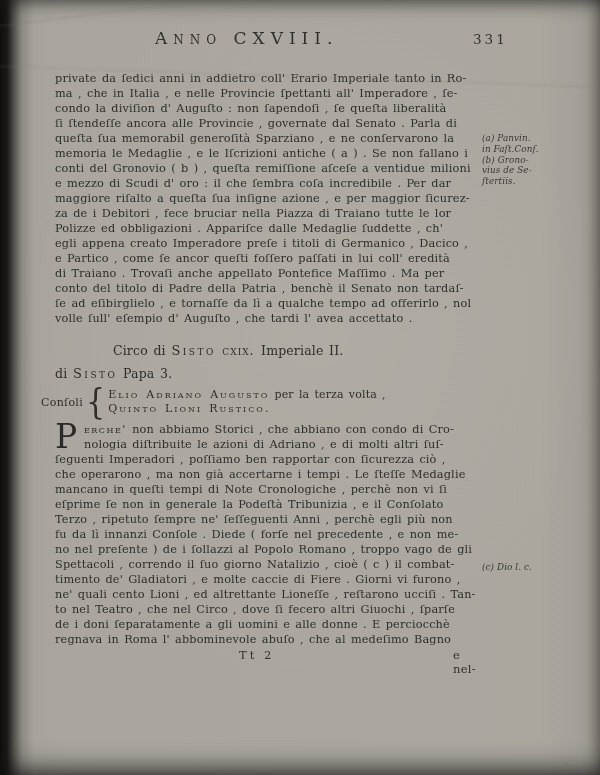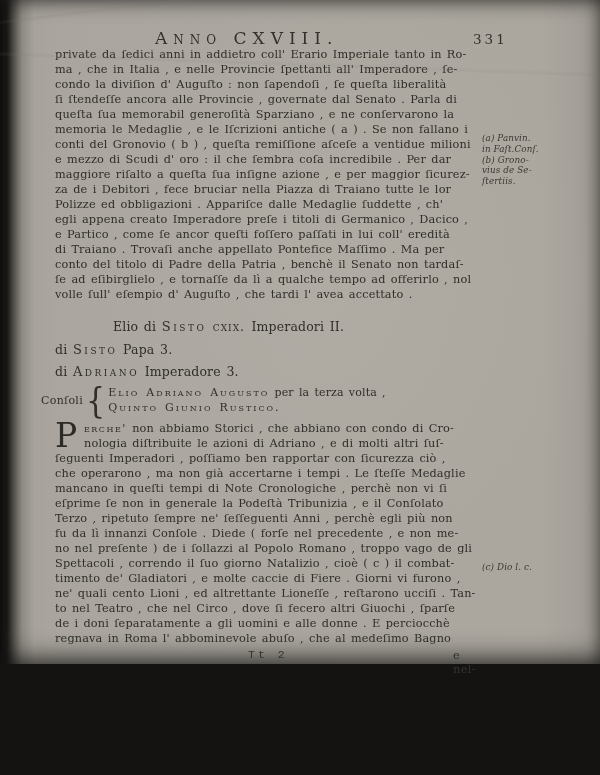--- a/index.html
+++ b/index.html
@@ -2,21 +2,21 @@
 <html><head>
 <meta charset="utf-8">
 <style>
   html,body{margin:0;padding:0;}
   body{
     width:600px;height:775px;overflow:hidden;
     background:#141312;
     font-family:"DejaVu Serif","Liberation Serif",serif;
   }
   .scan{
-    position:relative;width:600px;height:664px;
+    position:relative;width:600px;height:775px;
     background:
       radial-gradient(ellipse 420px 500px at 52% 42%, rgba(186,182,174,0.35), rgba(0,0,0,0) 70%),
       linear-gradient(90deg, #100f0e 0px, #1c1b19 7px, #55524d 14px, #8d8a83 22px, #a7a39c 34px, #aaa69f 60px, #aba79f 540px, #a39f98 585px, #9b978f 600px),
       #a7a39c;
     color:#2f2d2a;
   }
   .scan::before{
     content:"";position:absolute;inset:0;pointer-events:none;
     box-shadow:
       inset 0 12px 20px -12px rgba(25,24,22,0.85),
@@ -29,21 +29,21 @@
       linear-gradient(173deg, transparent 2.8%, rgba(120,116,109,0.5) 3%, transparent 3.4%),
       linear-gradient(2deg, transparent 88.7%, rgba(125,121,114,0.45) 89%, transparent 89.5%);
   }
   .running-head{position:absolute;top:28px;left:55px;width:424px;height:22px;}
   .head-title{
     position:absolute;left:100px;top:0;
     font-variant:small-caps;font-size:17px;letter-spacing:6px;color:#33312d;
   }
   .page-num{position:absolute;left:418px;top:3px;font-size:13.5px;letter-spacing:3px;color:#34322e;text-align:center;}
 
-  .textblock{position:absolute;top:47px;left:55px;width:426px;font-size:11.3px;line-height:15px;
+  .textblock{position:absolute;top:71px;left:55px;width:426px;font-size:11.3px;line-height:15px;
     letter-spacing:0.15px;word-spacing:1.5px;color:#302e2a;}
   .lines{white-space:pre-line;}
 
   .year-heading{margin-top:14px;line-height:22.5px;font-size:12.5px;}
   .yh-l1{margin-left:58px;}
   .yh-l2,.yh-l3{}
   .sc{font-variant:small-caps;}
   .sc-lg{font-variant:small-caps;letter-spacing:2.5px;font-size:13px;}
   .sc-md{font-variant:small-caps;letter-spacing:1px;}
 
@@ -60,21 +60,21 @@
     margin:1px 4px 0 0;color:#2c2a27;
   }
   .p2caps{font-variant:small-caps;letter-spacing:1.5px;}
 
   .margin-notes{position:absolute;left:482px;width:92px;
     font-style:italic;font-size:8.8px;line-height:10.8px;color:#3a3833;letter-spacing:0.1px;}
   .margin-notes{top:0;height:0;overflow:visible;}
   .note{position:absolute;left:0;width:92px;}
 
   .footer-line{position:absolute;top:648px;left:55px;width:426px;height:16px;font-size:11.5px;color:#34322e;}
-  .signature{position:absolute;left:193px;letter-spacing:3px;font-family:Liberation Mono, monospace;}
+  .signature{position:absolute;left:184px;letter-spacing:3px;}
   .catchword{position:absolute;left:358px;letter-spacing:0.3px;margin-left:40px;}
 </style>
 </head>
 <body>
 
 <div class="scan">
 
   <div class="running-head">
     <span class="head-title">Anno CXVIII.</span>
     <span class="page-num">331</span>
@@ -94,31 +94,30 @@
 za de i Debitori , fece bruciar nella Piazza di Traiano tutte le lor
 Polizze ed obbligazioni . Appariſce dalle Medaglie ſuddette , ch'
 egli appena creato Imperadore preſe i titoli di Germanico , Dacico ,
 e Partico , come ſe ancor queſti foſſero paſſati in lui coll' eredità
 di Traiano . Trovaſi anche appellato Pontefice Maſſimo . Ma per
 conto del titolo di Padre della Patria , benchè il Senato non tardaſ-
 ſe ad eſibirglielo , e tornaſſe da lì a qualche tempo ad offerirlo , nol
 volle ſull' eſempio d' Auguſto , che tardi l' avea accettato .</div>
 
     <div class="year-heading">
-      <div class="yh-l1"><span>Elio di </span><span class="sc-lg">Sisto</span><span class="sc-md"> cxix. </span><span>Imperadori II.</span></div>
+      <div class="yh-l1"><span>Circo di </span><span class="sc-lg">Sisto</span><span class="sc-md"> cxix. </span><span>Imperiale II.</span></div>
       <div class="yh-l2"><span>di </span><span class="sc-lg">Sisto</span><span> Papa 3.</span></div>
-      <div class="yh-l3"><span>di </span><span class="sc-lg">Adriano</span><span> Imperadore 3.</span></div>
     </div>
 
     <div class="consoli">
       <span class="consoli-label">Conſoli</span>
       <span class="brace">{</span>
       <span class="consoli-lines">
         <span class="cl"><span class="sc">Elio Adriano Augusto</span><span> per la terza volta ,</span></span>
-        <span class="cl"><span class="sc">Quinto Giunio Rustico.</span><span></span></span>
+        <span class="cl"><span class="sc">Quinto Lioni Rustico.</span><span></span></span>
       </span>
     </div>
 
     <div class="para2">
       <span class="dropcap">P</span><span class="p2caps">erche'</span><span> non abbiamo Storici , che abbiano con condo di Cro-</span>
       <div class="lines">nologia diſtribuite le azioni di Adriano , e di molti altri ſuſ-
 ſeguenti Imperadori , poſſiamo ben rapportar con ſicurezza ciò ,
 che operarono , ma non già accertarne i tempi . Le ſteſſe Medaglie
 mancano in queſti tempi di Note Cronologiche , perchè non vi ſi
 eſprime ſe non in generale la Podeſtà Tribunizia , e il Conſolato

